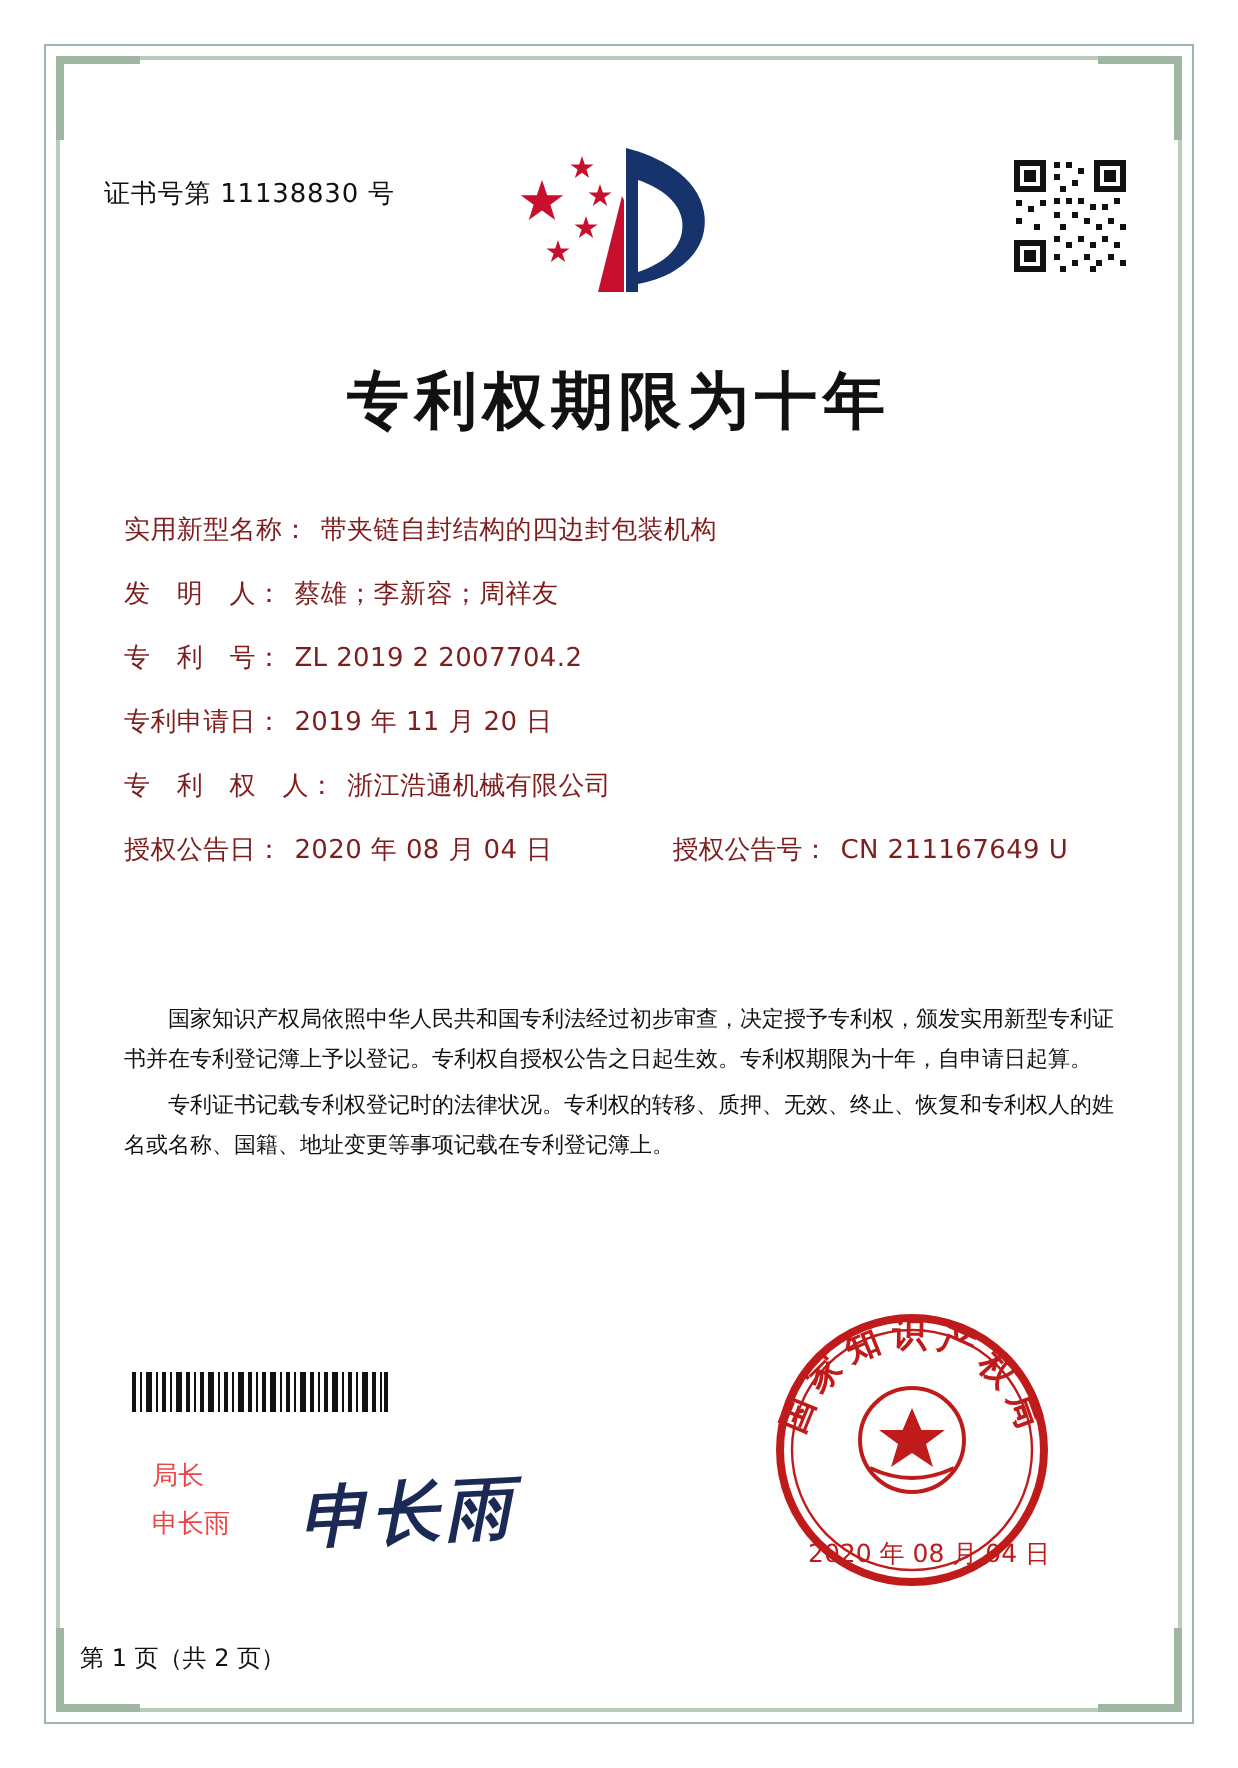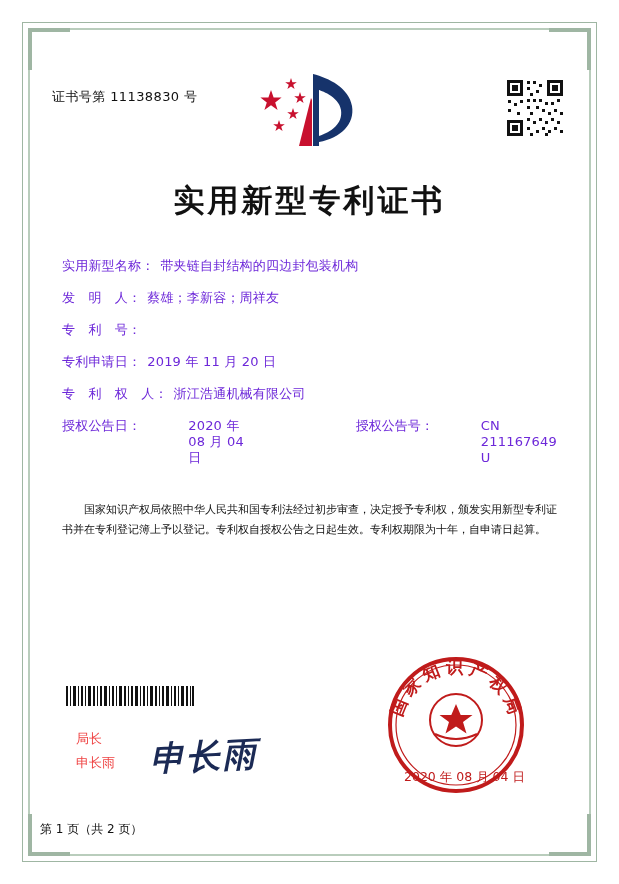--- a/index.html
+++ b/index.html
@@ -102,34 +102,33 @@
     position: absolute;
     left: 22px;
     right: 22px;
     top: 218px;
   }
   .field {
     display: flex;
     align-items: baseline;
     margin-bottom: 16.5px;
     font-size: 13px;
-    color: #6d28d9;
+    color: #7f1d1d;
     line-height: 1.2;
   }
   .field .label {
     white-space: nowrap;
     letter-spacing: 0.2px;
   }
   .field .value {
     margin-left: 6px;
     letter-spacing: 0.2px;
   }
   .field.two-col {
     justify-content: flex-start;
-    gap: 41px;
   }
   .field .col2 {
     margin-left: 60px;
     white-space: nowrap;
   }
 
   .paras {
     position: absolute;
     left: 22px;
     right: 22px;
@@ -282,52 +281,54 @@
             <rect x="37" y="49" width="3" height="3"></rect>
           <rect x="43" y="52" width="3" height="3"></rect>
             <rect x="49" y="49" width="3" height="3"></rect>
             <rect x="55" y="52" width="3" height="3"></rect>
           <rect x="25" y="55" width="3" height="3"></rect>
             <rect x="40" y="55" width="3" height="3"></rect>
         </g>
       </svg>
     </div>
 
-    <div class="title">实用新型专利证书</div>
+    <div class="title">专利权期限为十年</div>
 
     <div class="fields">
       <div class="field">
         <span class="label">实用新型名称：</span>
         <span class="value">带夹链自封结构的四边封包装机构</span>
       </div>
       <div class="field">
         <span class="label">发　明　人：</span>
         <span class="value">蔡雄；李新容；周祥友</span>
       </div>
       <div class="field">
         <span class="label">专　利　号：</span>
+        <span class="value">ZL 2019 2 2007704.2</span>
       </div>
       <div class="field">
         <span class="label">专利申请日：</span>
         <span class="value">2019 年 11 月 20 日</span>
       </div>
       <div class="field">
         <span class="label">专　利　权　人：</span>
         <span class="value">浙江浩通机械有限公司</span>
       </div>
       <div class="field two-col">
         <span class="label">授权公告日：</span>
         <span class="value">2020 年 08 月 04 日</span>
         <span class="col2">授权公告号：</span>
         <span class="value">CN 211167649 U</span>
       </div>
     </div>
 
     <div class="paras">
       <p>国家知识产权局依照中华人民共和国专利法经过初步审查，决定授予专利权，颁发实用新型专利证书并在专利登记簿上予以登记。专利权自授权公告之日起生效。专利权期限为十年，自申请日起算。</p>
+      <p>专利证书记载专利权登记时的法律状况。专利权的转移、质押、无效、终止、恢复和专利权人的姓名或名称、国籍、地址变更等事项记载在专利登记簿上。</p>
     </div>
 
     <div class="barcode">
       <svg viewBox="0 0 128 20" width="128" height="20">
         <g fill="#111111">
           <rect x="0" y="0" width="2" height="20"></rect>
             <rect x="4" y="0" width="1" height="20"></rect>
           <rect x="7" y="0" width="3" height="20"></rect>
             <rect x="12" y="0" width="1" height="20"></rect>
           <rect x="15" y="0" width="2" height="20"></rect>

